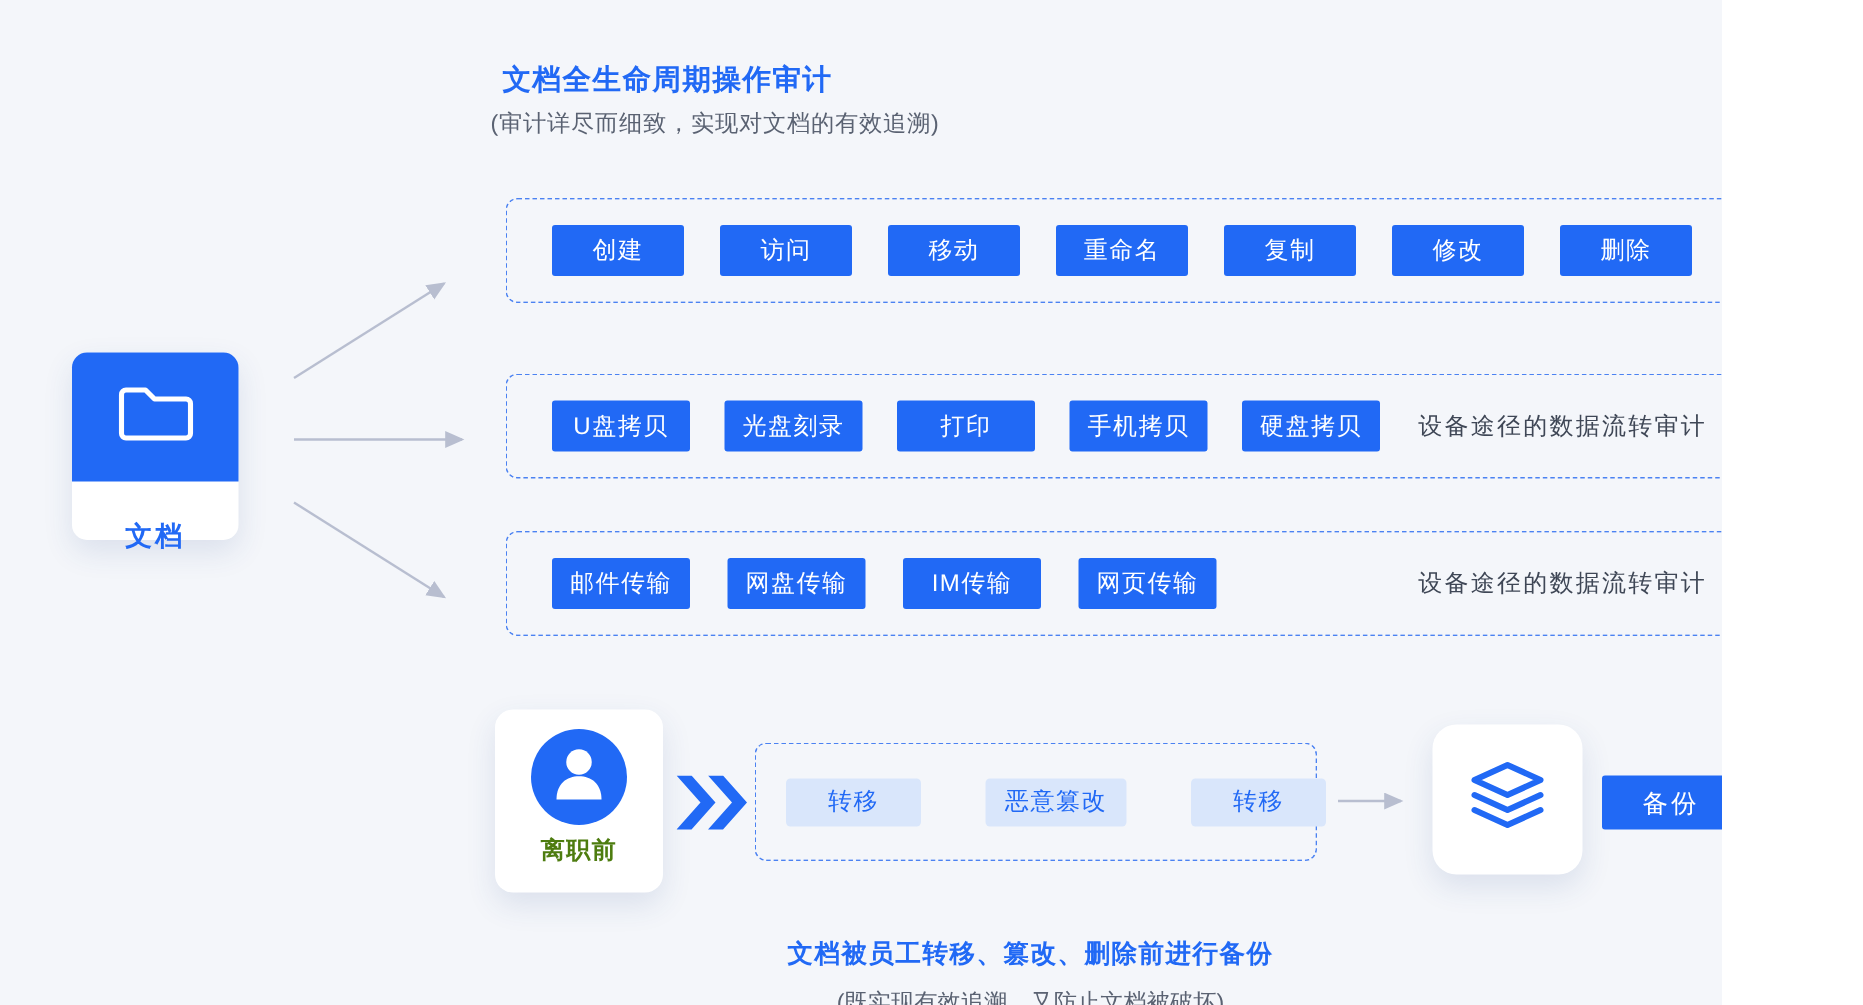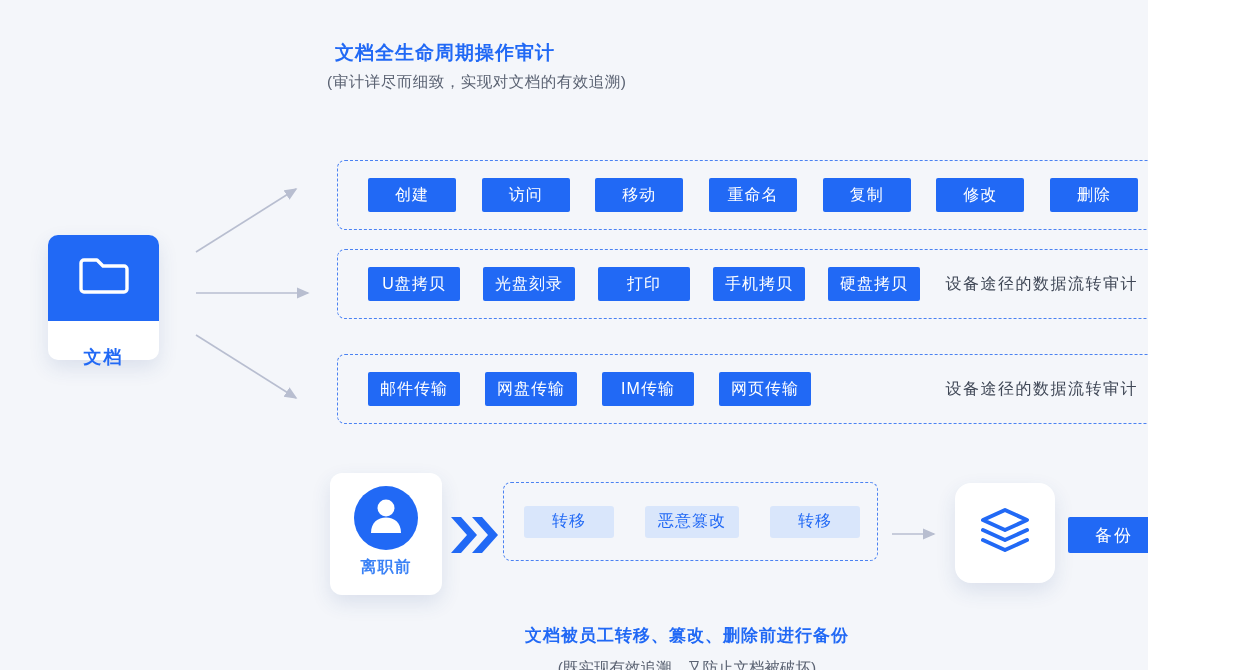--- a/index.html
+++ b/index.html
@@ -6,46 +6,46 @@
   .stage{
     position:relative;width:1148px;height:670px;background:#f4f6fa;overflow:hidden;
     font-family:"Liberation Sans","DejaVu Sans",sans-serif;
     --primary:#2169f5;--dash:#4b82f2;
   }
   .title{position:absolute;left:335px;top:40px;font-size:19px;font-weight:bold;color:var(--primary);letter-spacing:1px;}
   .subtitle{position:absolute;left:327px;top:72px;font-size:15.5px;color:#5a6272;letter-spacing:.5px;}
 
   .row{position:absolute;left:337px;width:822px;height:70px;border:1.5px dashed var(--dash);
        border-radius:8px;display:flex;align-items:center;box-sizing:border-box;padding:0 20px 0 30px;}
-  .row1{top:160px;justify-content:space-between;}
+  .row1{top:132px;gap:24px;}
   .row2{top:249px;gap:23px;}
   .row3{top:354px;gap:25px;}
 
   .pill{height:34px;display:flex;align-items:center;justify-content:center;background:var(--primary);
         color:#fff;font-size:16px;border-radius:2px;letter-spacing:1px;flex:0 0 auto;}
   .w88{width:88px}.w92{width:92px}
   .row-note{margin-left:auto;font-size:16px;color:#3f4756;letter-spacing:1.5px;white-space:nowrap;}
 
   .doc-card{position:absolute;left:48px;top:235px;width:111px;height:125px;border-radius:10px;background:#fff;
             box-shadow:0 8px 20px rgba(40,70,140,.12);}
   .doc-card-top{height:86px;background:var(--primary);border-radius:10px 10px 0 0;
                 display:flex;align-items:center;justify-content:center;}
   .doc-card-label{height:39px;display:flex;align-items:center;justify-content:center;color:var(--primary);
                   font-weight:bold;font-size:18px;letter-spacing:2px;margin-top:16px;}
 
   .person-card{position:absolute;left:330px;top:473px;width:112px;height:122px;background:#fff;border-radius:12px;
                box-shadow:0 8px 20px rgba(40,70,140,.12);display:flex;flex-direction:column;align-items:center;}
   .person-circle{margin-top:13px;width:64px;height:64px;border-radius:50%;background:var(--primary);
                  display:flex;align-items:center;justify-content:center;}
-  .person-label{margin-top:7px;font-size:16px;font-weight:bold;color:#3b82f6;letter-spacing:1px;}
+  .person-label{margin-top:7px;font-size:16px;font-weight:bold;color:#4d7c0f;letter-spacing:1px;}
 
   .ff{position:absolute;left:451px;top:517px;}
 
-  .action-box{position:absolute;left:503px;top:482px;width:375px;height:79px;border:1.5px dashed var(--dash);
-              border-radius:8px;display:flex;align-items:center;gap:31px;padding-left:20px;box-sizing:border-box;}
+  .action-box{position:absolute;left:503px;top:495px;width:375px;height:79px;border:1.5px dashed var(--dash);
+              border-radius:8px;display:flex;align-items:center;gap:43px;padding-left:20px;box-sizing:border-box;}
   .chip{height:32px;background:#d9e6fb;color:var(--primary);display:flex;align-items:center;justify-content:center;
         font-size:16px;border-radius:3px;letter-spacing:1px;flex:0 0 auto;}
   .cw90{width:90px}.cw94{width:94px}
 
   .stack-card{position:absolute;left:955px;top:483px;width:100px;height:100px;background:#fff;border-radius:16px;
               box-shadow:0 8px 20px rgba(40,70,140,.12);display:flex;align-items:center;justify-content:center;}
 
   .backup{position:absolute;left:1068px;top:517px;width:92px;height:36px;background:var(--primary);color:#fff;
           display:flex;align-items:center;justify-content:center;font-size:17px;border-radius:2px;letter-spacing:2px;}
 

